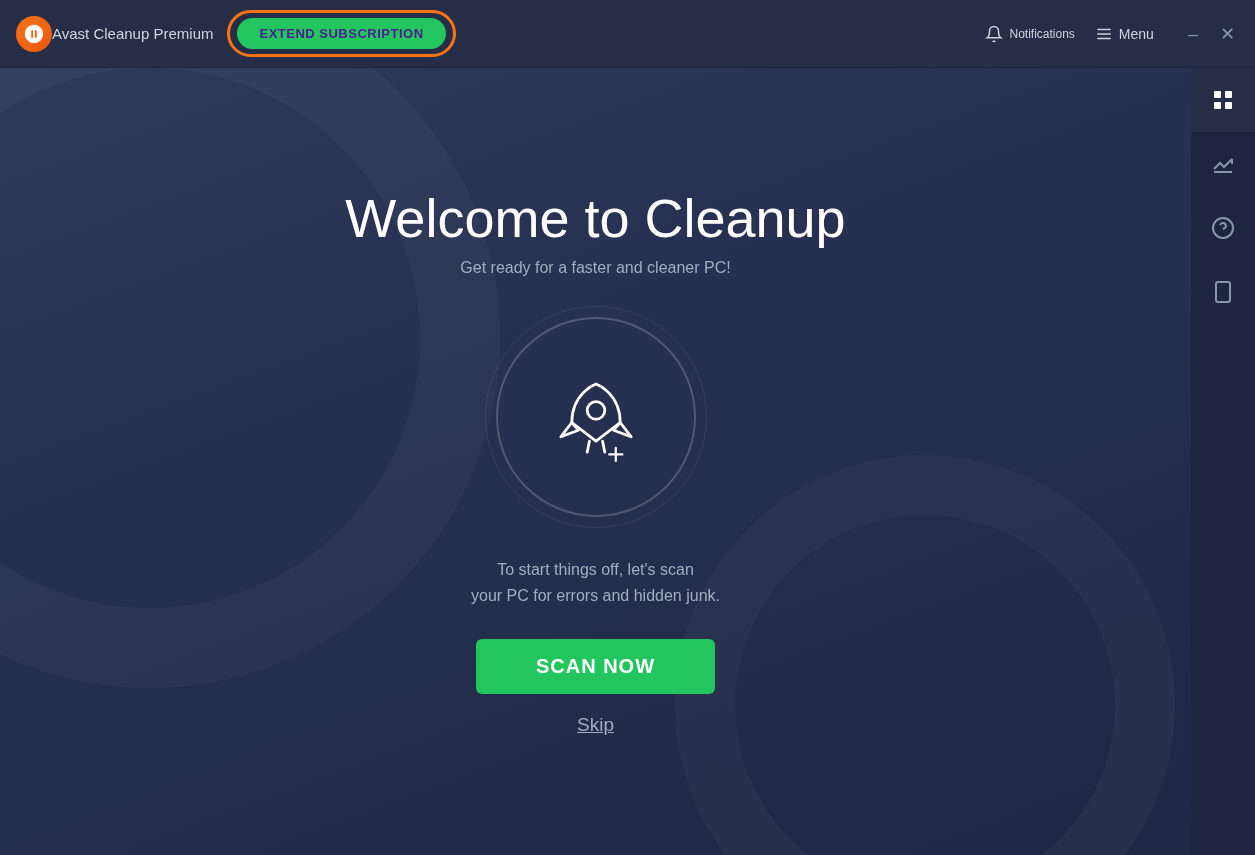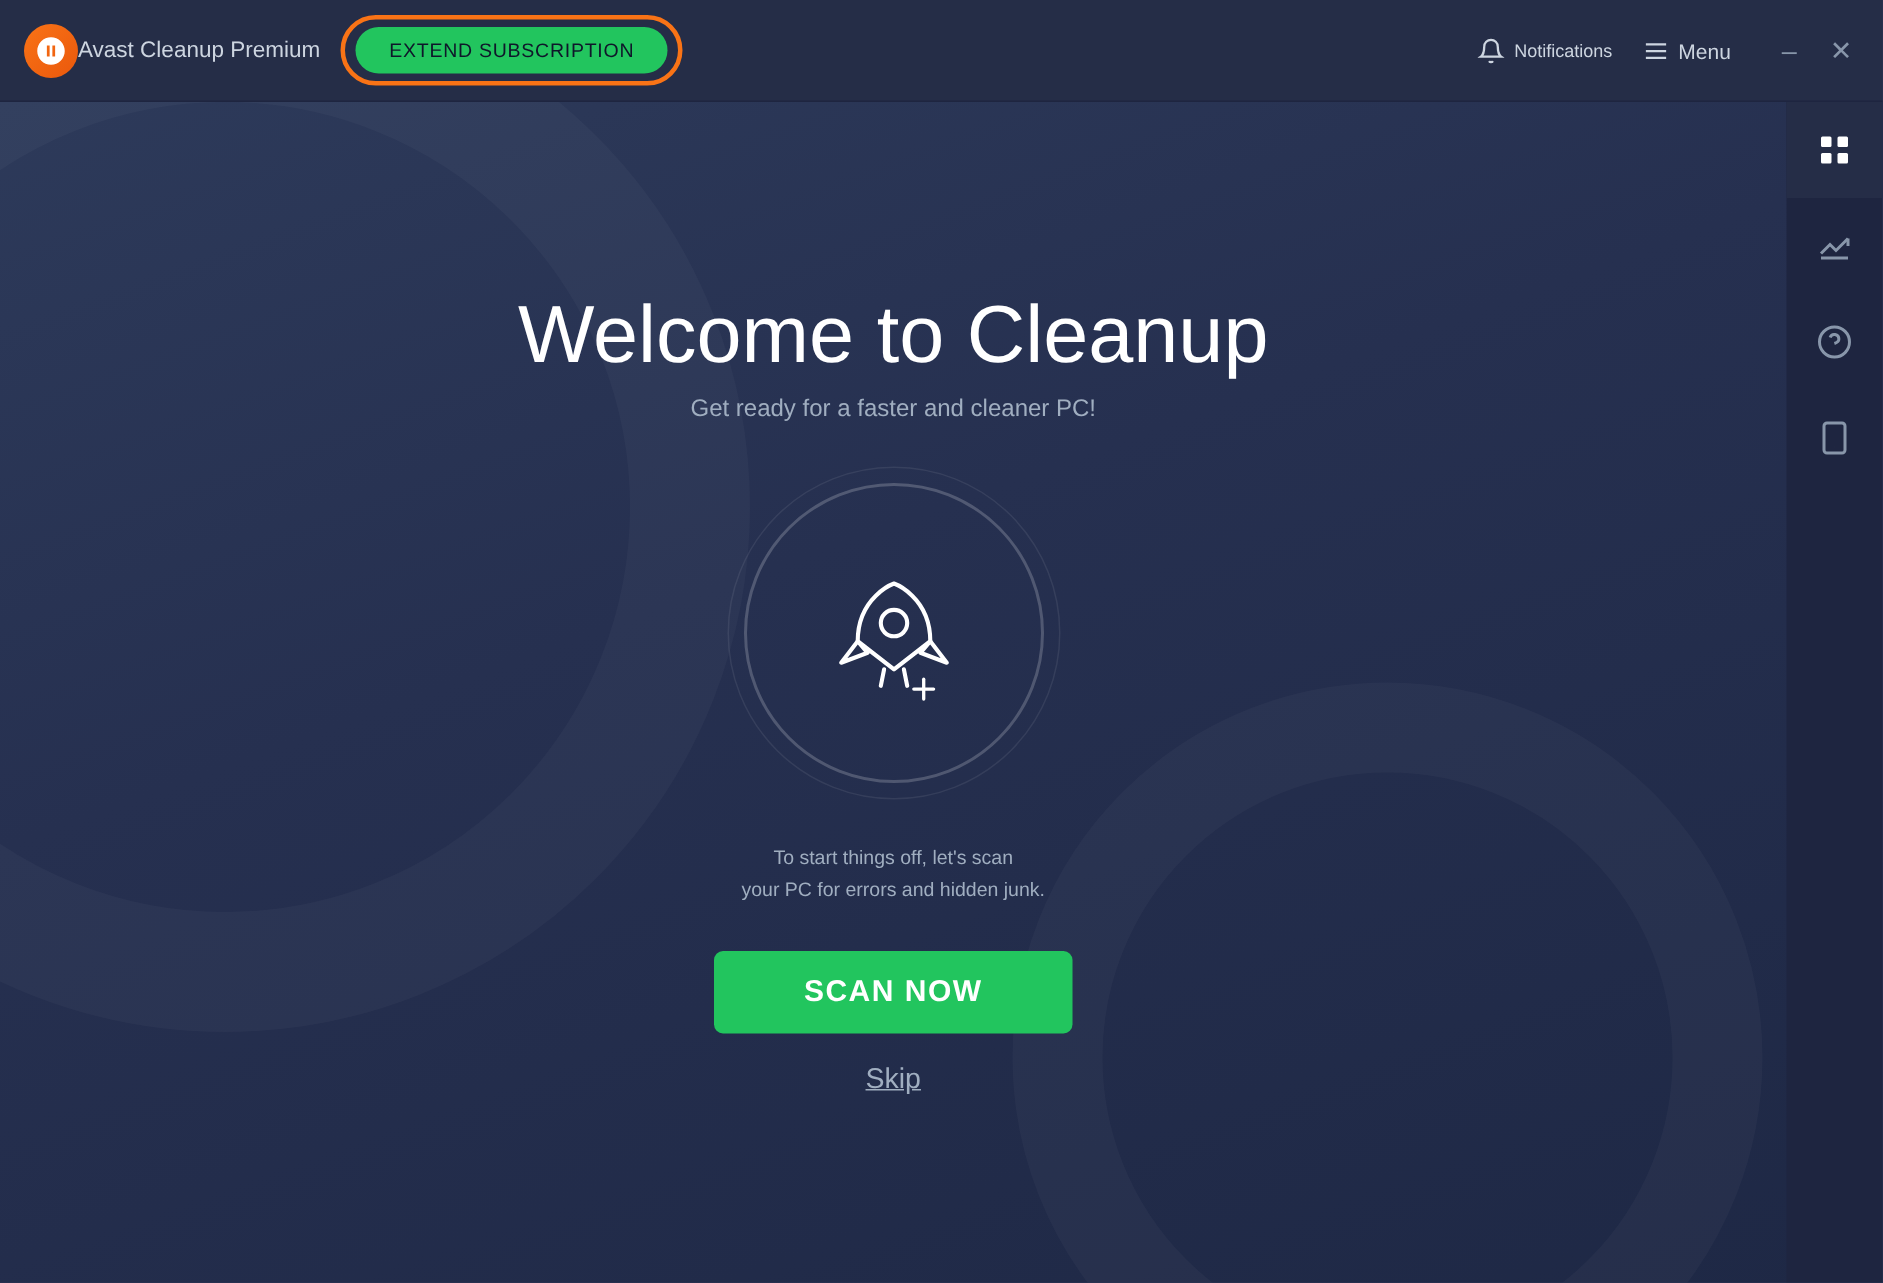--- a/index.html
+++ b/index.html
@@ -64,26 +64,26 @@
       left: -10px;
       right: -10px;
       bottom: -8px;
       border: 3px solid #f97316;
       border-radius: 30px;
       pointer-events: none;
     }
 
     .extend-btn {
       background: #22c55e;
-      color: #0f172a;
+      color: #4c1d95;
       border: none;
       border-radius: 20px;
       padding: 8px 22px;
       font-size: 13px;
-      font-weight: 400;
+      font-weight: 700;
       letter-spacing: 0.5px;
       cursor: pointer;
       text-transform: uppercase;
     }
 
     .titlebar-right {
       margin-left: auto;
       display: flex;
       align-items: center;
       gap: 20px;
@@ -222,21 +222,21 @@
       border: 1px solid rgba(255,255,255,0.08);
     }
 
     .rocket-svg {
       width: 110px;
       height: 110px;
     }
 
     .scan-description {
       color: #a0aec0;
-      font-size: 13px;
+      font-size: 16px;
       text-align: center;
       line-height: 1.6;
       margin-bottom: 30px;
     }
 
     .scan-now-btn {
       background: #22c55e;
       color: white;
       border: none;
       border-radius: 6px;

